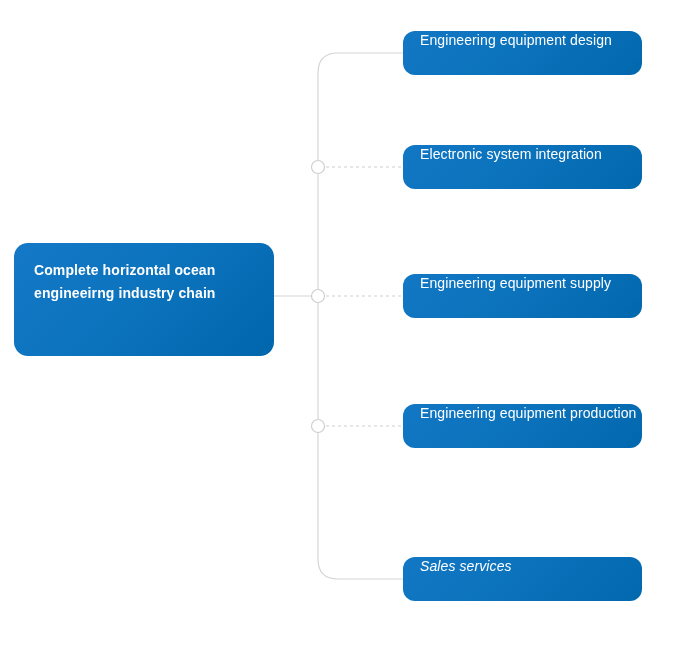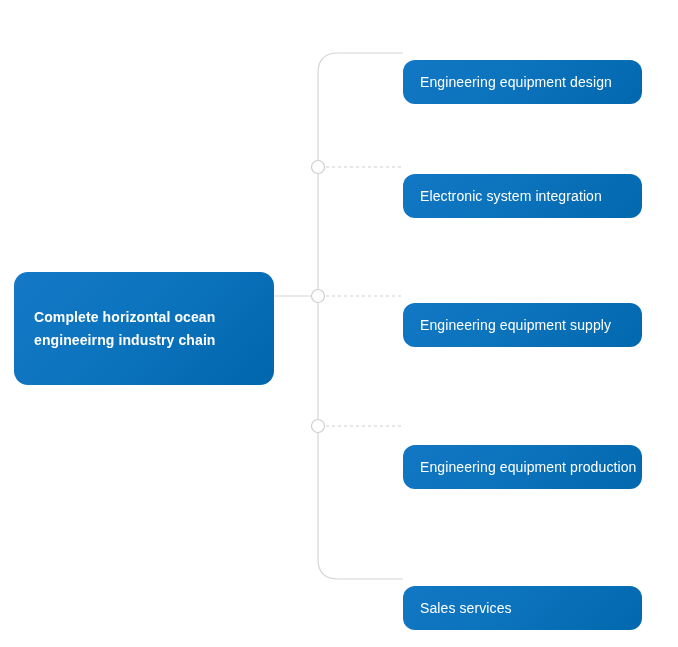--- a/index.html
+++ b/index.html
@@ -29,31 +29,29 @@
     height: 647px;
     pointer-events: none;
   }
   .node-box {
     position: absolute;
     box-sizing: border-box;
     border-radius: 12px;
     background: linear-gradient(135deg, #1277c4 0%, #0c73bd 42%, #0268ae 100%);
     color: #ffffff;
     display: flex;
-    align-items: center;
     overflow: hidden;
-    margin-top: 29px;
   }
   .root-box {
     left: 14px;
     top: 243px;
     width: 260px;
     height: 113px;
     border-radius: 14px;
-    padding: 4px 20px;
+    padding: 16px 20px;
     background: linear-gradient(135deg, #1478c6 0%, #0d74bf 40%, #0067ad 100%);
   }
   .root-label {
     font-size: 14px;
     font-weight: bold;
     line-height: 23px;
     letter-spacing: 0.1px;
   }
   .leaf-box {
     left: 403px;
@@ -64,22 +62,22 @@
   .leaf-label {
     font-size: 14px;
     font-weight: normal;
     line-height: 18px;
     letter-spacing: 0.1px;
     white-space: nowrap;
   }
   .leaf-0 { top: 31px; }
   .leaf-1 { top: 145px; }
   .leaf-2 { top: 274px; }
-  .leaf-3 { top: 416px; }
-  .leaf-4 { top: 557px; }
+  .leaf-3 { top: 404px; }
+  .leaf-4 { top: 557px; font-style: italic; }
 </style>
 </head>
 <body>
 
 <div id="diagram">
 
   <svg class="connector-layer" viewBox="0 0 678 647" width="678" height="647" xmlns="http://www.w3.org/2000/svg">
 
     <path d="M274,296 L318,296" fill="none" stroke="#d5d5d5" stroke-width="1.2"></path>
 

